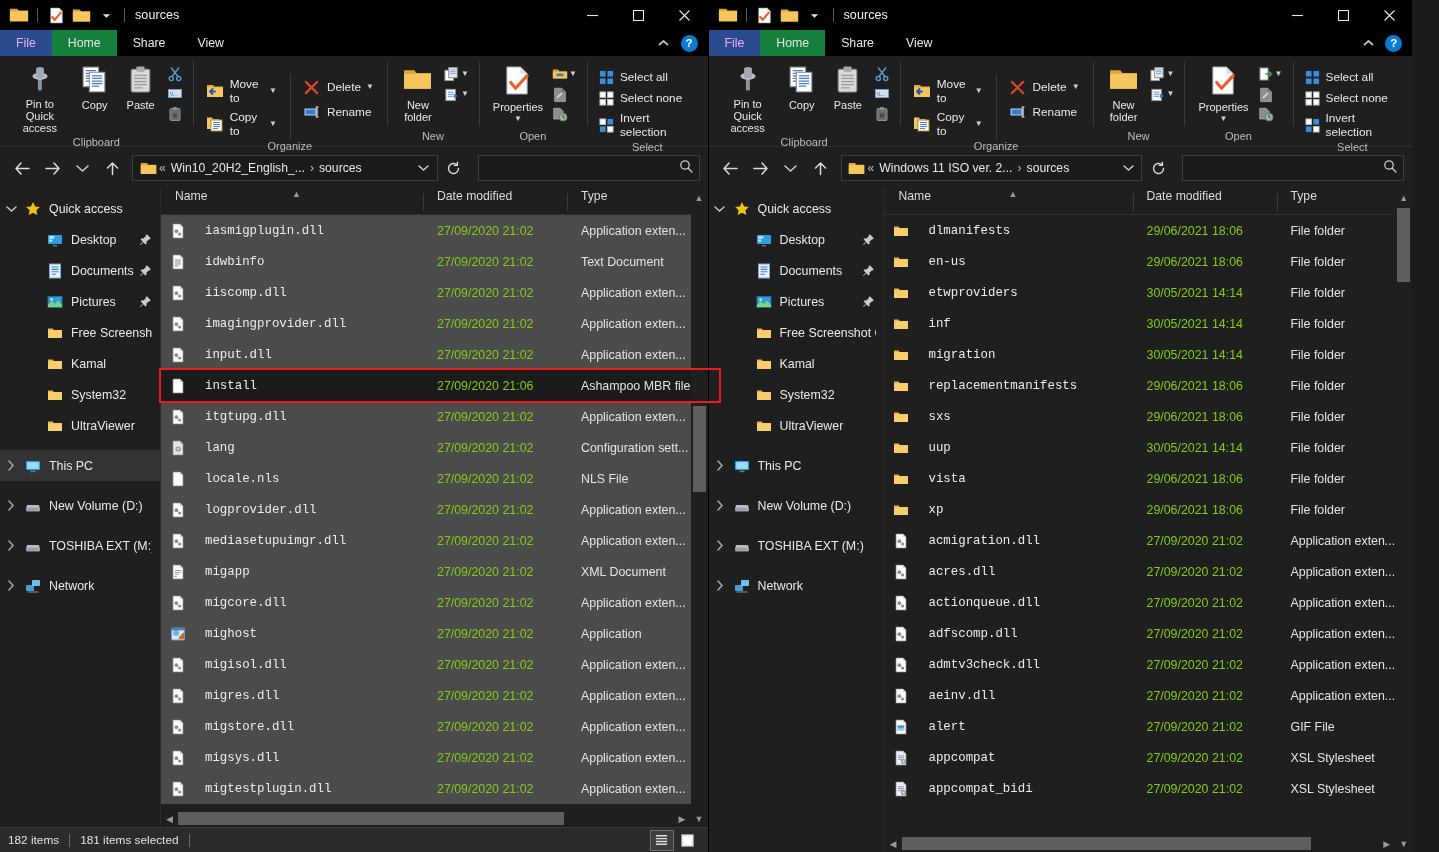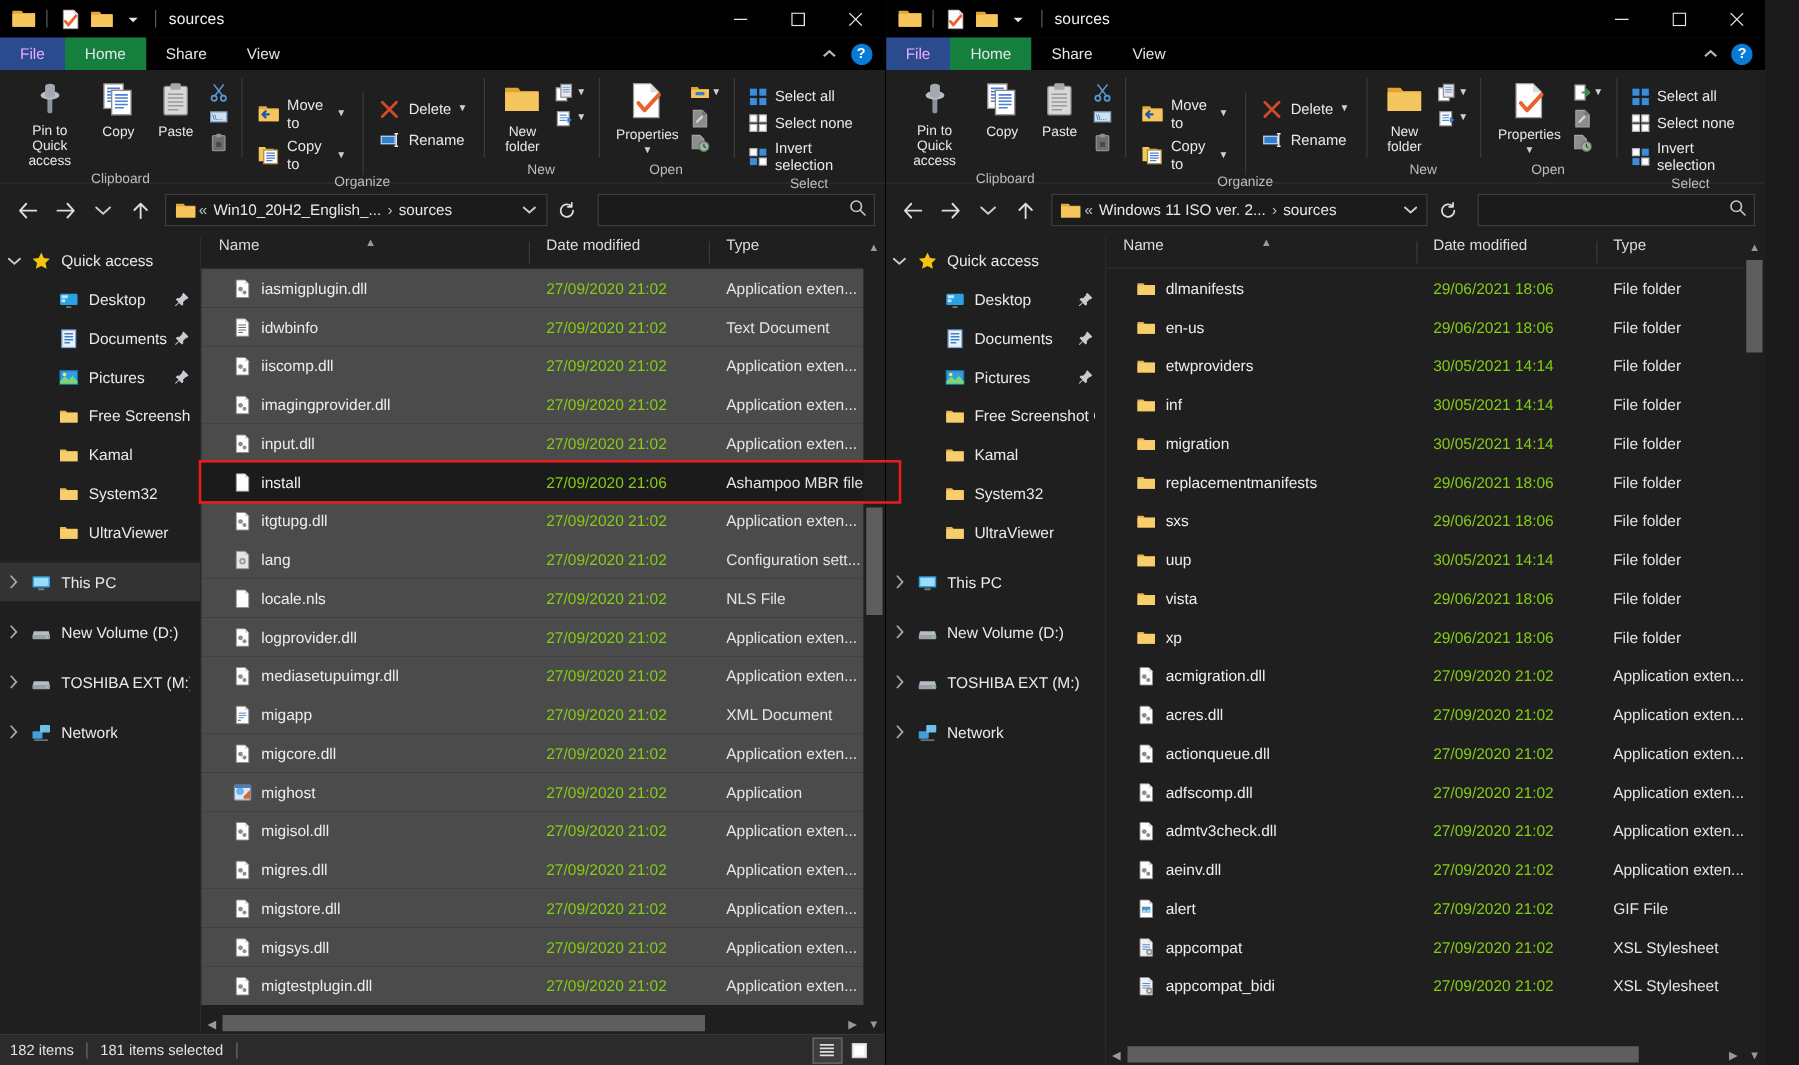--- a/index.html
+++ b/index.html
@@ -104,21 +104,21 @@
   .window.right .col.name { flex:0 0 248px; }
   .col.date { flex:0 0 144px; }
   .col.type { flex:1; }
   .sortmark { position:absolute; left:50%; top:0px; color:#9b9b9b; font-size:9px; }
 
   .rows { flex:1; overflow:hidden; position:relative; }
   .row { height:31px; display:flex; align-items:center; font-size:12.4px; color:#ededed; }
   .row.sel { background:#4b4b4b; }
   .row.focus { background:#1b1b1b; outline:0; }
   .cell { padding-left:14px; white-space:nowrap; overflow:hidden; display:flex; align-items:center; }
-  .cell.name { flex:0 0 262px; padding-left:24px; gap:7px; }
+  .cell.name { flex:0 0 262px; padding-left:8px; gap:19px;font-family:Liberation Mono, monospace; }
   .window.right .cell.name { flex:0 0 248px;text-align:center; }
   .cell.date { flex:0 0 144px; color:#84cc16; }
   .cell.type { flex:1; color:#e4e4e4; }
   .fico { width:17px; height:17px; flex:0 0 17px; display:flex; align-items:center; justify-content:center;}
 
   .redbox { position:absolute; border:2px solid #ef1b1b; pointer-events:none; }
 
   
   .vsb { width:17px; flex:0 0 17px; background:#1f1f1f; display:flex; flex-direction:column;
          align-items:center; position:relative; }

